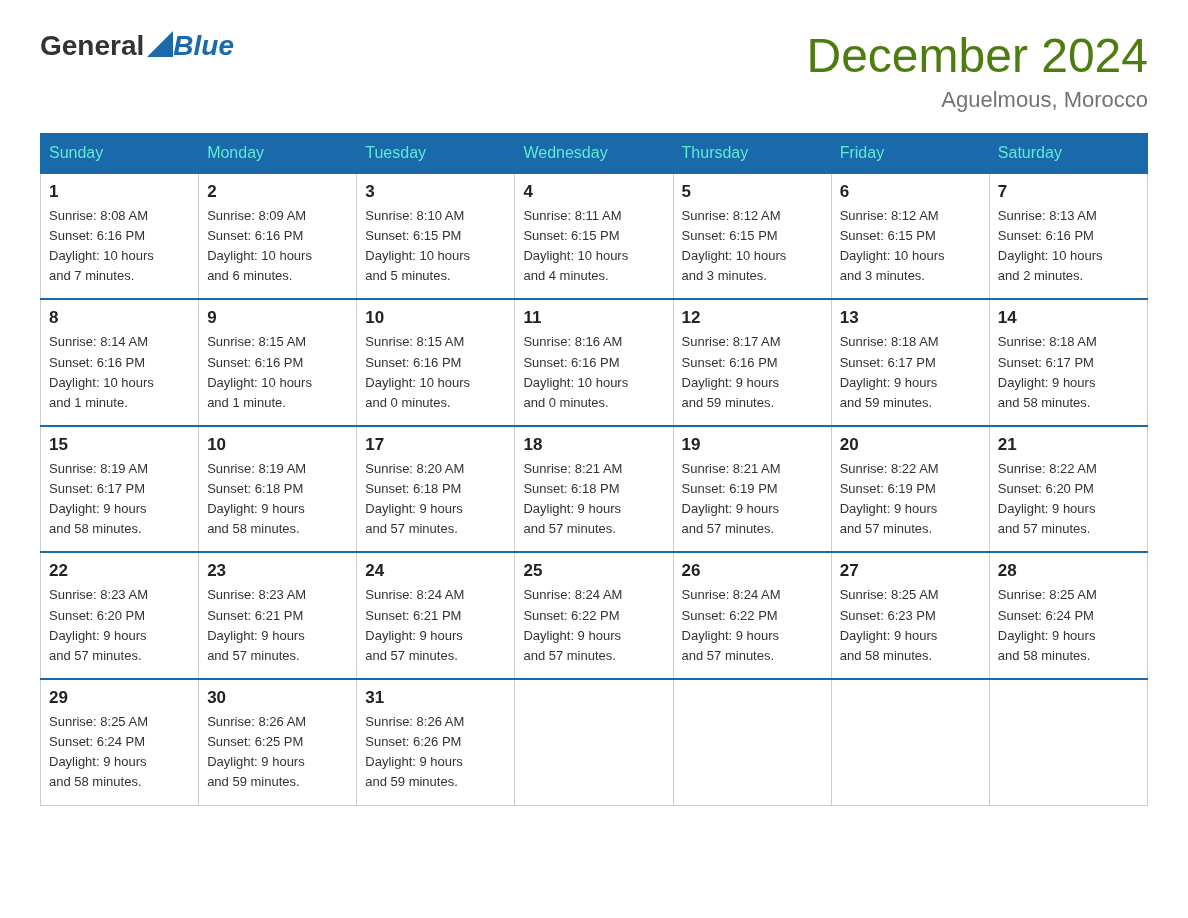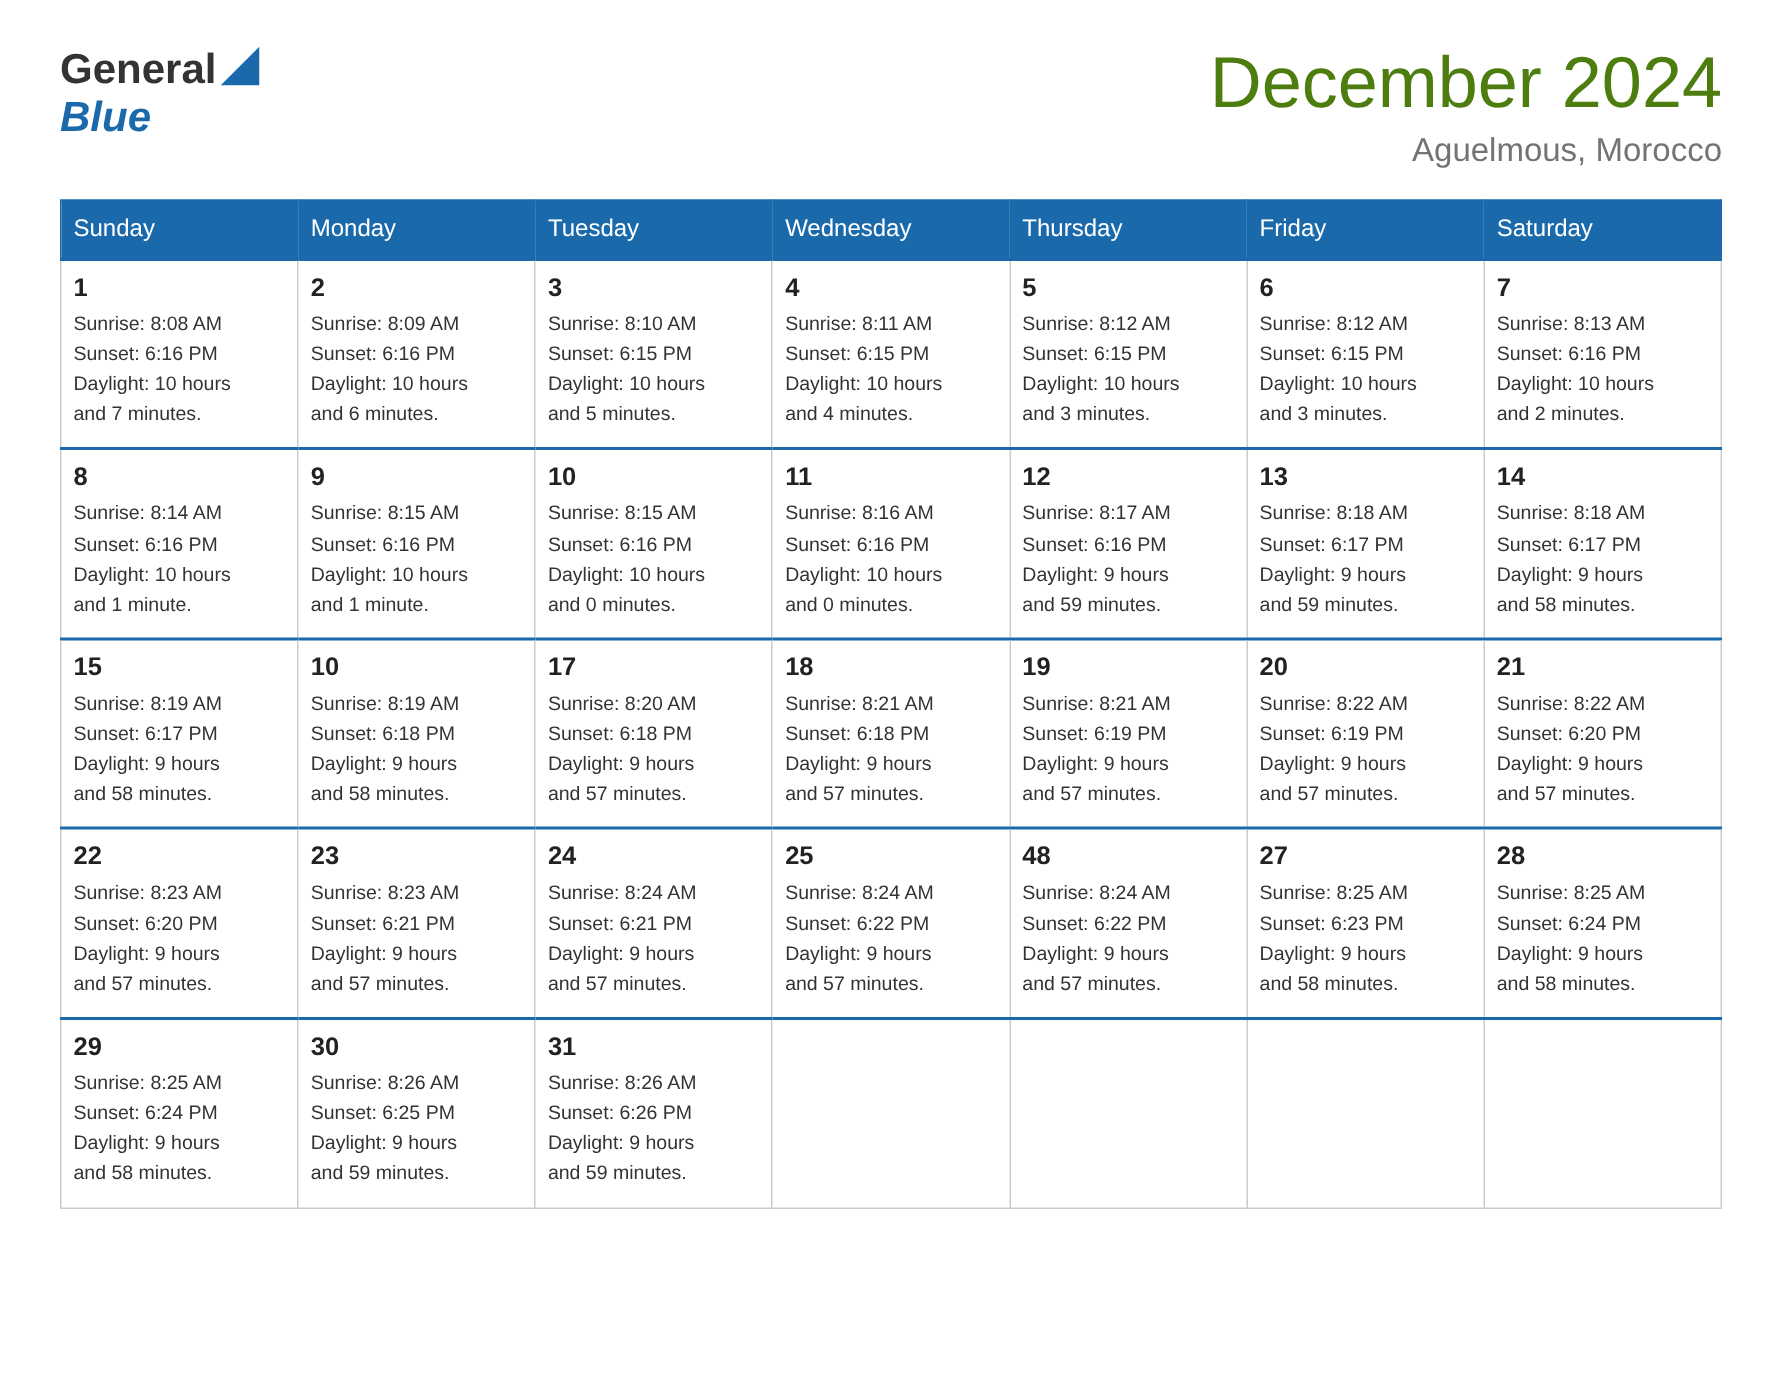--- a/index.html
+++ b/index.html
@@ -16,21 +16,21 @@
       align-items: flex-start;
       margin-bottom: 20px;
     }
     .logo-text-general {
       font-size: 28px;
       font-weight: bold;
       color: #333;
     }
     .logo-wrapper {
       display: flex;
-      flex-direction: column;
+      flex-direction: row;
       align-items: flex-start;
     }
     .logo-row {
       display: flex;
       align-items: center;
     }
     .title-section {
       text-align: right;
     }
     .main-title {
@@ -43,21 +43,21 @@
       font-size: 22px;
       color: #737373;
       margin-top: 4px;
     }
     .calendar {
       width: 100%;
       border-collapse: collapse;
     }
     .calendar th {
       background-color: #1a6aab;
-      color: #ffffff;
+      color: #5eead4;
       padding: 10px 8px;
       font-size: 16px;
       font-weight: normal;
       text-align: left;
       border: 1px solid #1a6aab;
     }
     .calendar td {
       vertical-align: top;
       padding: 8px 8px 12px 8px;
       border: 1px solid #ccc;
@@ -231,21 +231,21 @@
       </td>
         <td>
         <span class="day-number">24</span>
         <div class="day-info">Sunrise: 8:24 AM<br>Sunset: 6:21 PM<br>Daylight: 9 hours<br>and 57 minutes.</div>
       </td>
         <td>
         <span class="day-number">25</span>
         <div class="day-info">Sunrise: 8:24 AM<br>Sunset: 6:22 PM<br>Daylight: 9 hours<br>and 57 minutes.</div>
       </td>
         <td>
-        <span class="day-number">48</span>
+        <span class="day-number">26</span>
         <div class="day-info">Sunrise: 8:24 AM<br>Sunset: 6:22 PM<br>Daylight: 9 hours<br>and 57 minutes.</div>
       </td>
         <td>
         <span class="day-number">27</span>
         <div class="day-info">Sunrise: 8:25 AM<br>Sunset: 6:23 PM<br>Daylight: 9 hours<br>and 58 minutes.</div>
       </td>
         <td>
         <span class="day-number">28</span>
         <div class="day-info">Sunrise: 8:25 AM<br>Sunset: 6:24 PM<br>Daylight: 9 hours<br>and 58 minutes.</div>
       </td>

